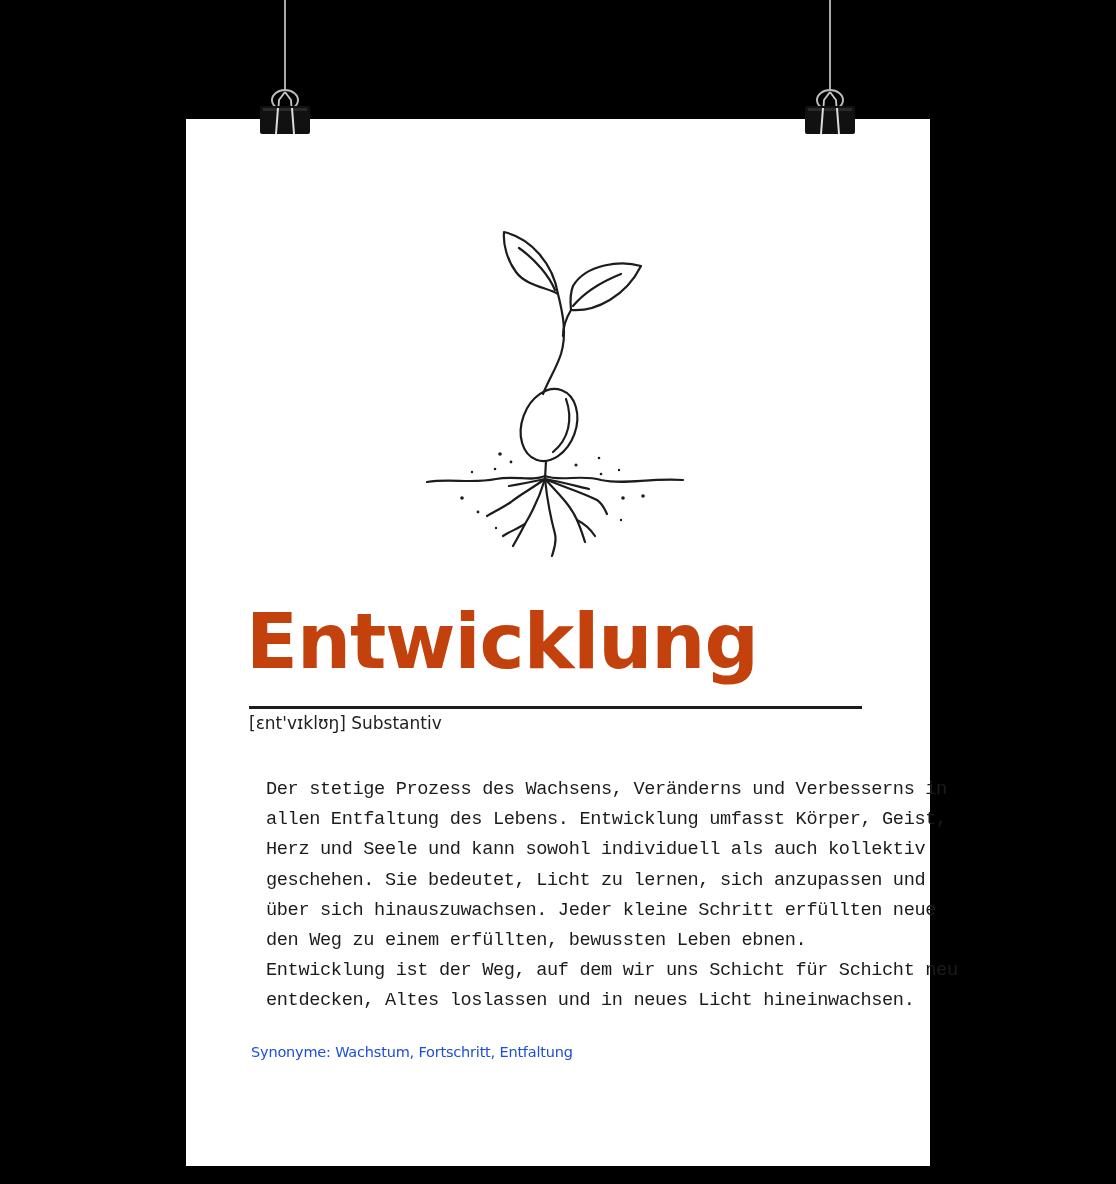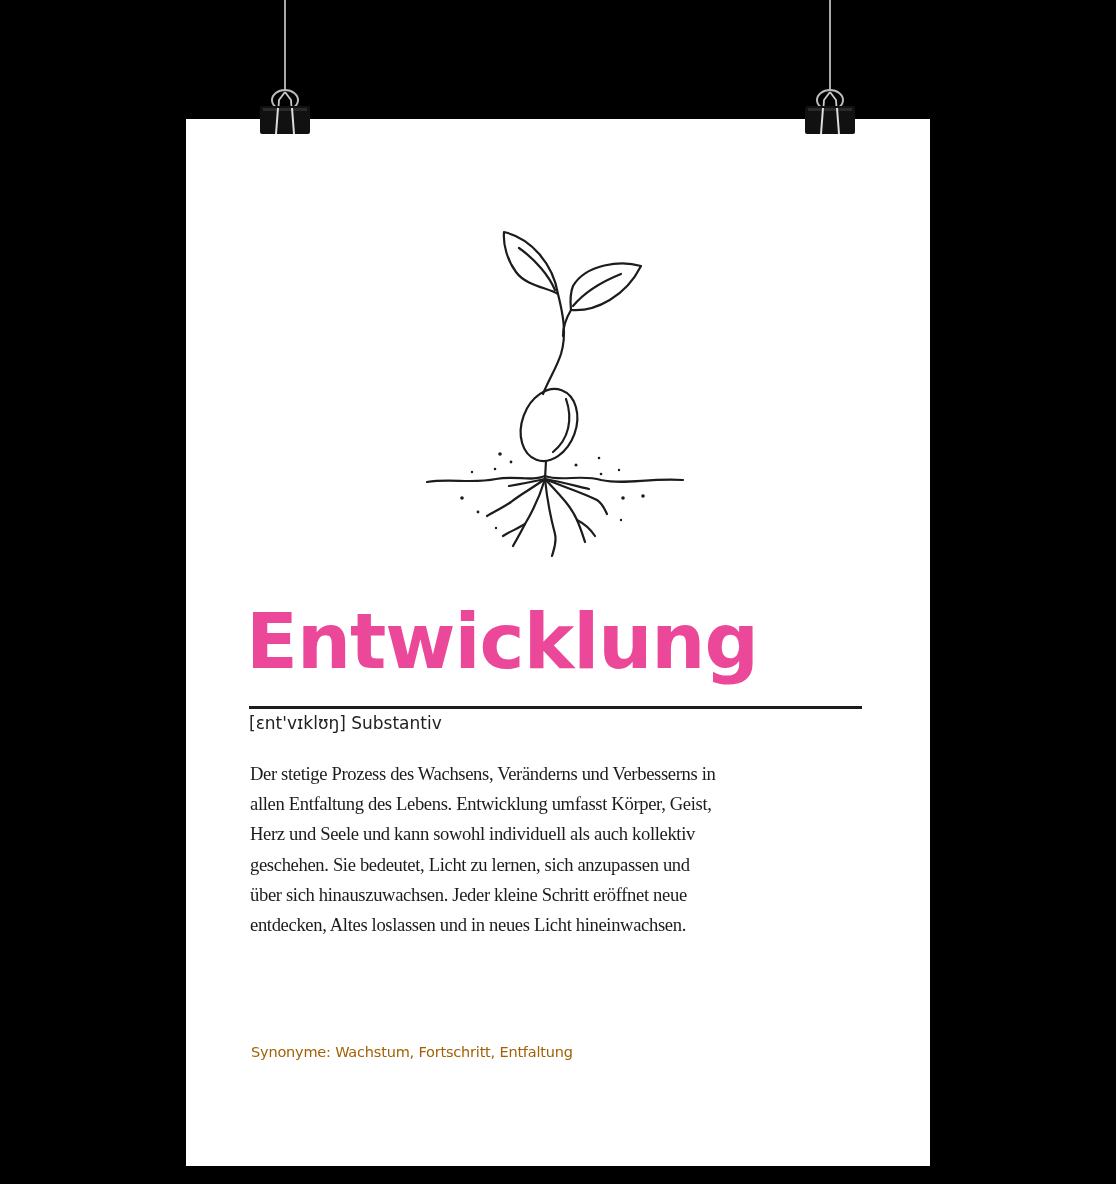--- a/index.html
+++ b/index.html
@@ -32,52 +32,52 @@
       width: 270px; height: 335px;
     }
     .title {
       position: absolute;
       left: 60px; top: 485px;
       margin: 0;
       font-family: "DejaVu Sans", sans-serif;
       font-weight: bold;
       font-size: 76px;
       letter-spacing: -1px;
-      color: #ec4899;
+      color: #c2410c;
       line-height: 1;
     }
     .rule {
       position: absolute;
       left: 63px; top: 587px;
       width: 613px; height: 3px;
       background: #1c1c1c;
     }
     .pron {
       position: absolute;
       left: 63px; top: 594px;
       font-size: 17px;
       color: #222;
     }
     .definition {
       position: absolute;
       left: 64px; top: 640px;
       width: 630px;
-      margin: 0;
+      margin: 16px;
       font-size: 18.6px;
       line-height: 30.2px;
       color: #1c1c1c;
-      font-family: Liberation Serif, serif;
+      font-family: Liberation Mono, monospace;
       letter-spacing: -0.35px;
     }
     .definition span { display: block; white-space: nowrap; }
     .synonyms {
       position: absolute;
       left: 65px; top: 925px;
       font-size: 14.5px;
-      color: #a16207;
+      color: #1d4ed8;
       letter-spacing: -0.2px;
     }
   </style>
 </head>
 <body>
 
 <div class="wire" style="left:284px;height:90px;"></div>
 <div class="wire" style="left:829px;height:90px;"></div>
 
 <div class="poster">
@@ -130,21 +130,23 @@
 
   <h1 class="title">Entwicklung</h1>
   <div class="rule"></div>
   <div class="pron">[ɛnt'vɪklʊŋ] Substantiv</div>
 
   <p class="definition">
     <span>Der stetige Prozess des Wachsens, Veränderns und Verbesserns in</span>
     <span>allen Entfaltung des Lebens. Entwicklung umfasst Körper, Geist,</span>
     <span>Herz und Seele und kann sowohl individuell als auch kollektiv</span>
     <span>geschehen. Sie bedeutet, Licht zu lernen, sich anzupassen und</span>
-    <span>über sich hinauszuwachsen. Jeder kleine Schritt eröffnet neue</span>
+    <span>über sich hinauszuwachsen. Jeder kleine Schritt erfüllten neue</span>
+    <span>den Weg zu einem erfüllten, bewussten Leben ebnen.</span>
+    <span>Entwicklung ist der Weg, auf dem wir uns Schicht für Schicht neu</span>
     <span>entdecken, Altes loslassen und in neues Licht hineinwachsen.</span>
   </p>
 
   <div class="synonyms">Synonyme: Wachstum, Fortschritt, Entfaltung</div>
 </div>
 
 <svg class="clip" style="left:259px;top:78px;" viewBox="0 0 52 60">
   <ellipse cx="26" cy="22" rx="13" ry="10" fill="none" stroke="#bbb" stroke-width="2"></ellipse>
   <path d="M26 14 L20 22 L18 50 M26 14 L32 22 L34 50" fill="none" stroke="#ccc" stroke-width="1.8"></path>
   <rect x="1" y="28" width="50" height="28" rx="2" fill="#111"></rect>

